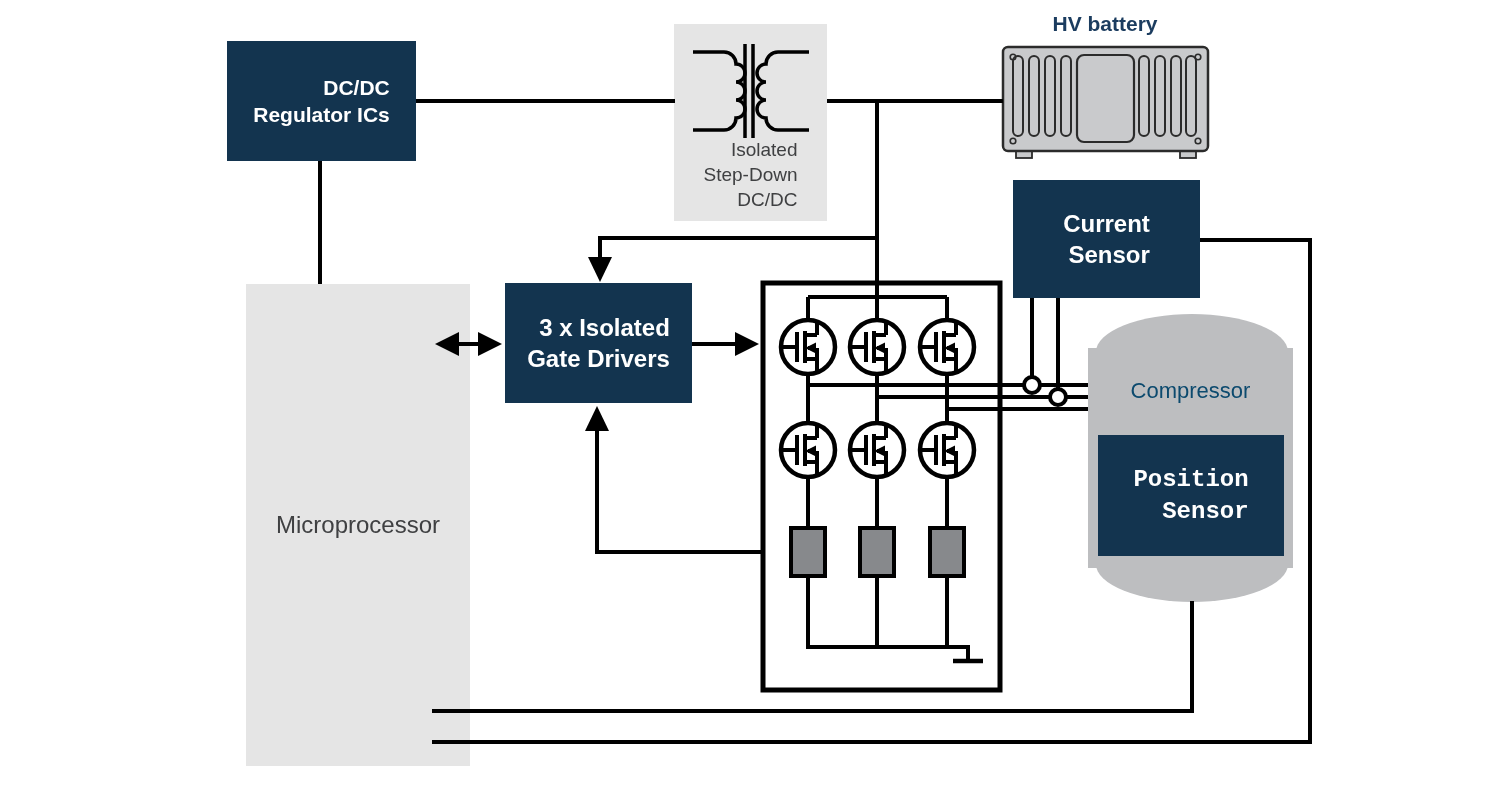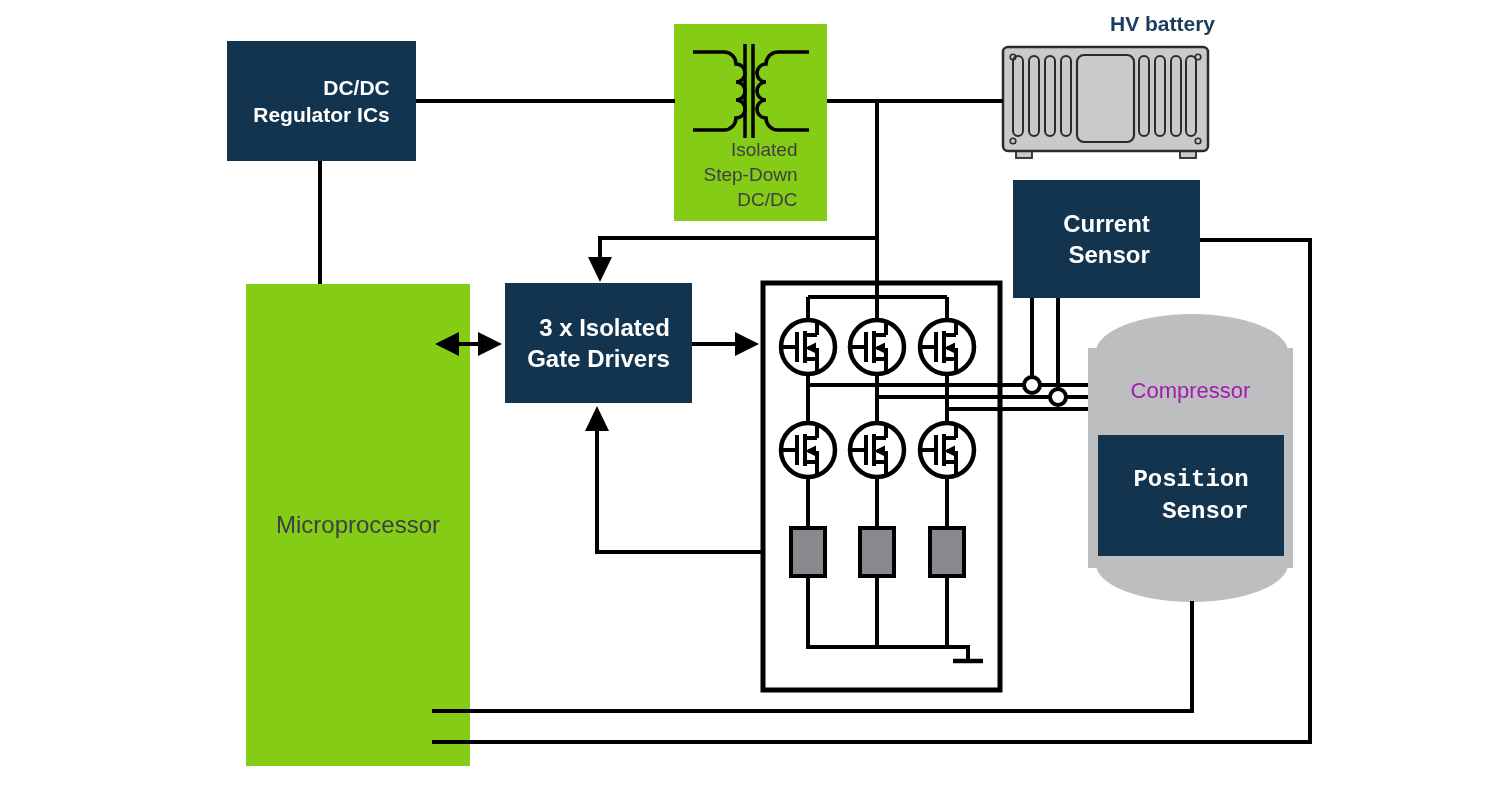--- a/index.html
+++ b/index.html
@@ -2,30 +2,30 @@
 <html><head>
 <meta charset="utf-8">
 <style>
   html,body{margin:0;padding:0;background:#ffffff;}
   .canvas{position:relative;width:1500px;height:800px;background:#ffffff;overflow:hidden;
           font-family:"Liberation Sans",sans-serif;}
   .canvas svg{position:absolute;left:0;top:0;z-index:2;pointer-events:none;}
   .blk{position:absolute;display:flex;align-items:center;justify-content:center;
        text-align:right;white-space:pre-line;box-sizing:border-box;}
   .navy{background:#13344F;color:#ffffff;font-weight:bold;font-size:24px;line-height:1.3;z-index:1;}
-  .gray{background:#84cc16;color:#3F4042;z-index:1;}
+  .gray{background:#e5e5e5;color:#3F4042;z-index:1;}
   .b-dcdc{left:227px;top:41px;width:189px;height:120px;font-size:21px;}
   .b-xfmr{left:674px;top:24px;width:153px;height:197px;align-items:flex-end;
           font-size:19px;line-height:1.32;padding-bottom:9px;}
-  .lbl-hv{position:absolute;left:995px;top:12px;width:220px;text-align:right;color:#1B3C5F;
+  .lbl-hv{position:absolute;left:995px;top:12px;width:220px;text-align:center;color:#1B3C5F;
           font-weight:bold;font-size:21px;z-index:1;}
   .b-cs{left:1013px;top:180px;width:187px;height:118px;}
   .b-mp{left:208px;top:284px;width:224px;height:482px;font-size:24px;margin-left:38px;}
   .b-gd{left:505px;top:283px;width:187px;height:120px;}
-  .lbl-comp{position:absolute;left:1088px;top:378px;width:205px;text-align:center;color:#a21caf;
+  .lbl-comp{position:absolute;left:1088px;top:378px;width:205px;text-align:center;color:#0c4a6e;
             font-size:22px;z-index:3;}
   .b-ps{left:1098px;top:435px;width:186px;height:121px;z-index:3;font-family:Liberation Mono, monospace;}
 </style>
 </head>
 <body>
 
 <div class="canvas">
 
   <div class="blk navy b-dcdc">DC/DC
 Regulator ICs</div>

